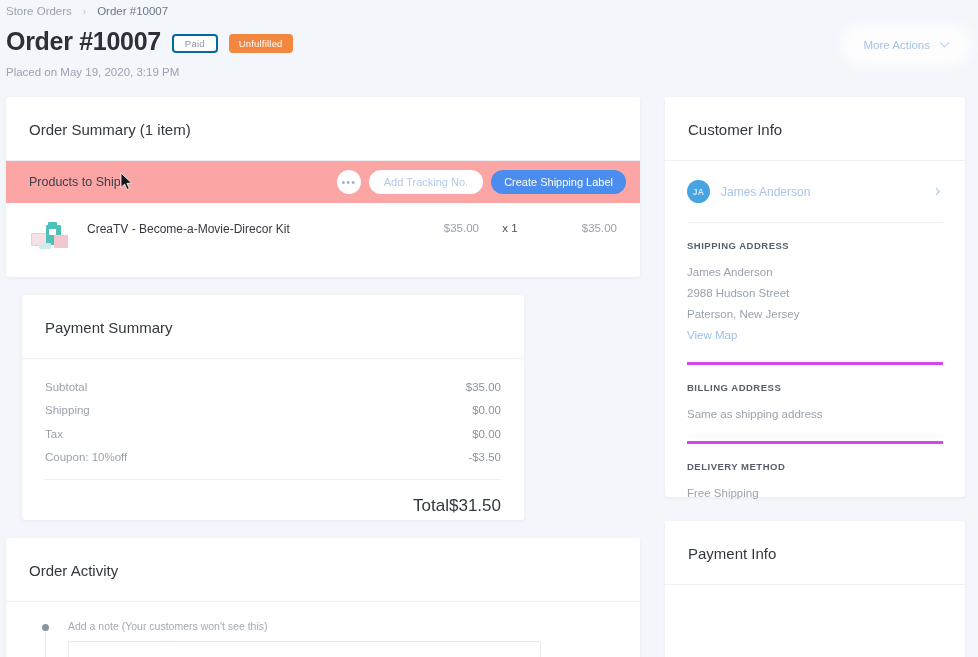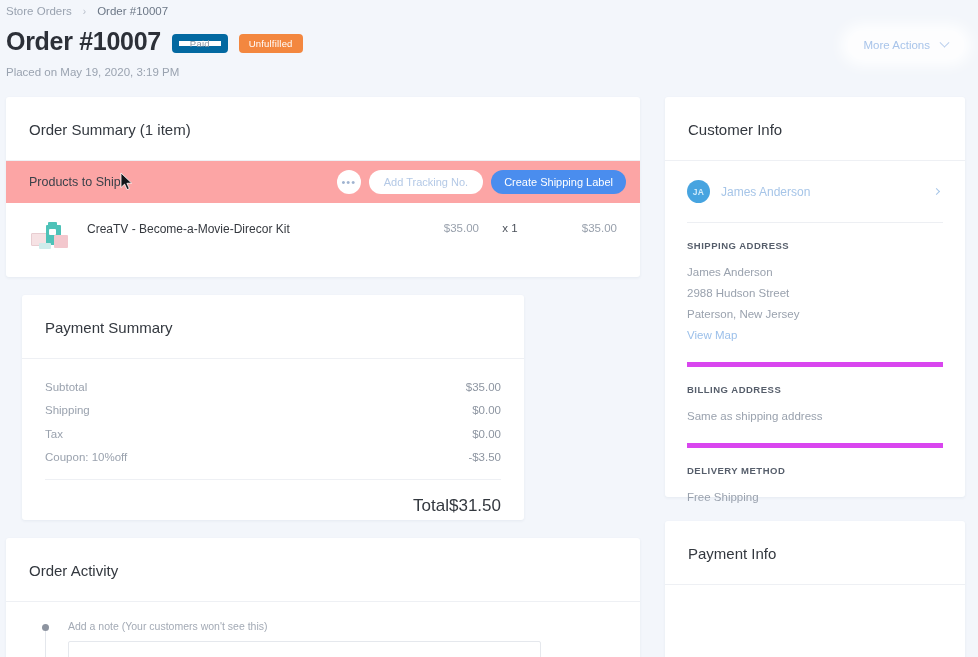--- a/index.html
+++ b/index.html
@@ -27,21 +27,21 @@
     display:flex; align-items:center; gap:11px;
   }
   .order-title {
     font-size:25px; font-weight:bold; color:#2c3038; letter-spacing:-0.3px;
   }
   .badge {
     font-size:9.5px; letter-spacing:0.2px; border-radius:4px;
     display:inline-flex; align-items:center; justify-content:center;
     padding:0 11px; height:19px; position:relative; top:2px;
   }
-  .badge-paid { background:#ffffff; border:7px solid #0369a1; color:#8c96a3; }
+  .badge-paid { background:#ffffff; border:2px solid #0369a1; color:#8c96a3; }
   .badge-unfulfilled { background:#f3873f; color:#ffffff; font-weight:500; padding:0 10px; }
 
   .placed-on {
     position:absolute; left:6px; top:66px;
     font-size:11.5px; color:#9aa3b0;
   }
 
   .more-actions {
     position:absolute; right:14px; top:31px;
     height:28px; padding:0 16px; border-radius:14px;
@@ -148,21 +148,21 @@
   .avatar {
     width:23px; height:23px; border-radius:50%; background:#47a4e0;
     color:#cfeafa; font-size:8.5px; font-weight:bold;
     display:flex; align-items:center; justify-content:center; letter-spacing:0.3px;
   }
   .customer-name { font-size:12px; color:#a6c5e8; flex:1; }
   .chev-right {
     width:5px; height:5px; border-top:1.3px solid #a6c5e8; border-right:1.3px solid #a6c5e8;
     transform:rotate(45deg); margin-right:4px;
   }
-  .ci-section { padding:17px 0 16px 0; border-bottom:5px solid #d946ef; }
+  .ci-section { padding:17px 0 16px 0; border-bottom:3px solid #d946ef; }
   .ci-section.last { border-bottom:none; }
   .ci-label {
     font-size:9.5px; font-weight:bold; color:#565e6b; letter-spacing:0.5px; margin-bottom:11px;
   }
   .ci-line { font-size:11.5px; color:#9aa2ae; line-height:21px; }
   .ci-link { font-size:11.5px; color:#9cc0ea; line-height:21px; cursor:pointer; }
 
   
   #card-payment-info { left:665px; top:521px; width:300px; height:147px; }
   .pi-body { padding:19px 22px 0 22px; }

